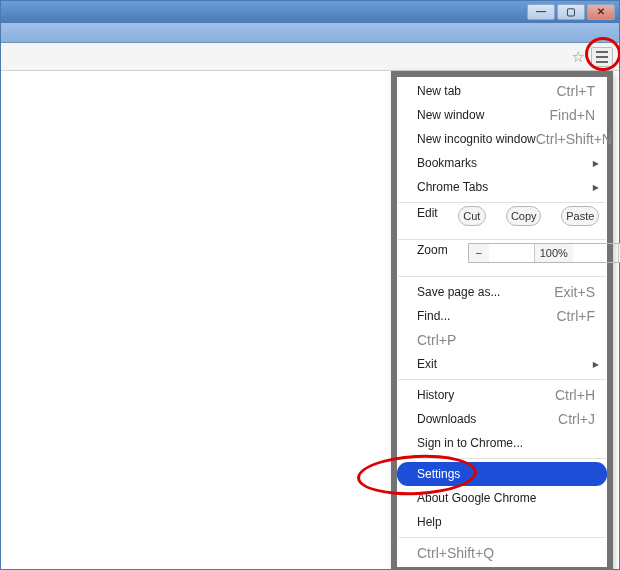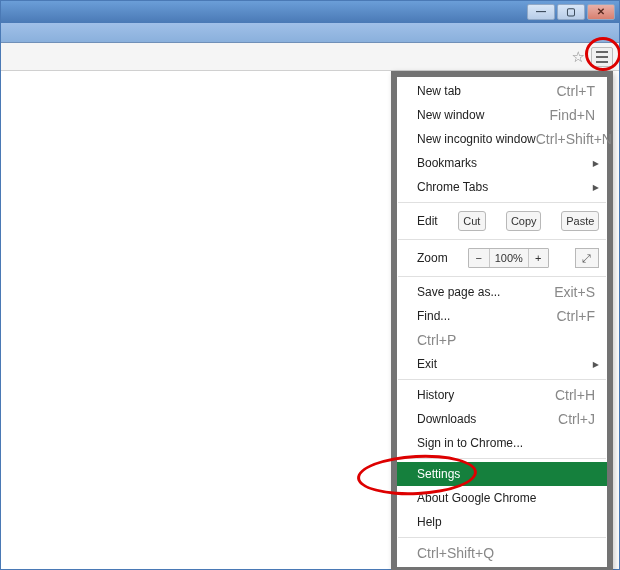--- a/index.html
+++ b/index.html
@@ -123,71 +123,71 @@
   }
   .menu-row .label { flex: 1; color: #222; }
   .menu-row .shortcut { color: #888; font-size: 14px; }
   .menu-row .sub-arrow {
     color: #555;
     font-size: 8px;
     position: absolute;
     right: 8px;
   }
   .menu-row.highlight {
-    background: #15803d;
+    background: #1d4ed8;
+    border-radius: 11px;
   }
   .menu-row.highlight .label { color: #fff; }
   .separator {
     height: 1px;
     margin: 3px 1px;
     background: #e0e0e0;
   }
   .edit-row, .zoom-row {
     height: 30px;
     display: flex;
-    align-items: center;
     padding: 0 8px 0 20px;
     gap: 20px;
   }
   .edit-row .label, .zoom-row .label {
     flex: 1;
     color: #222;
   }
   .mini-btn {
     border: 1px solid #b8b8b8;
     background: #f5f5f5;
     height: 20px;
     min-width: 28px;
     padding: 0 6px;
     font-size: 11px;
     color: #333;
     display: flex;
     align-items: center;
     justify-content: center;
-    border-radius: 3px;
+    border-radius: 10px;
   }
   .zoom-group {
     display: flex;
     align-items: center;
     border: 1px solid #b8b8b8;
     height: 20px;
     border-radius: 1px;
   }
   .zoom-group .zseg {
     min-width: 20px;
     padding: 0 5px;
     height: 100%;
     display: flex;
     align-items: center;
     justify-content: center;
     font-size: 11px;
     color: #333;
     background: #f5f5f5;
   }
-  .zoom-group .zseg + .zseg { border-left: 1px solid #c8c8c8; }
+  .zoom-group .zseg + .zseg { border-left: 1px solid #c8c8c8; margin-left: 45px; }
   .fs-btn {
     border: 1px solid #b8b8b8;
     width: 26px;
     height: 20px;
     margin-left: 6px;
     display: flex;
     align-items: center;
     justify-content: center;
     background: #f5f5f5;
     font-size: 11px;

